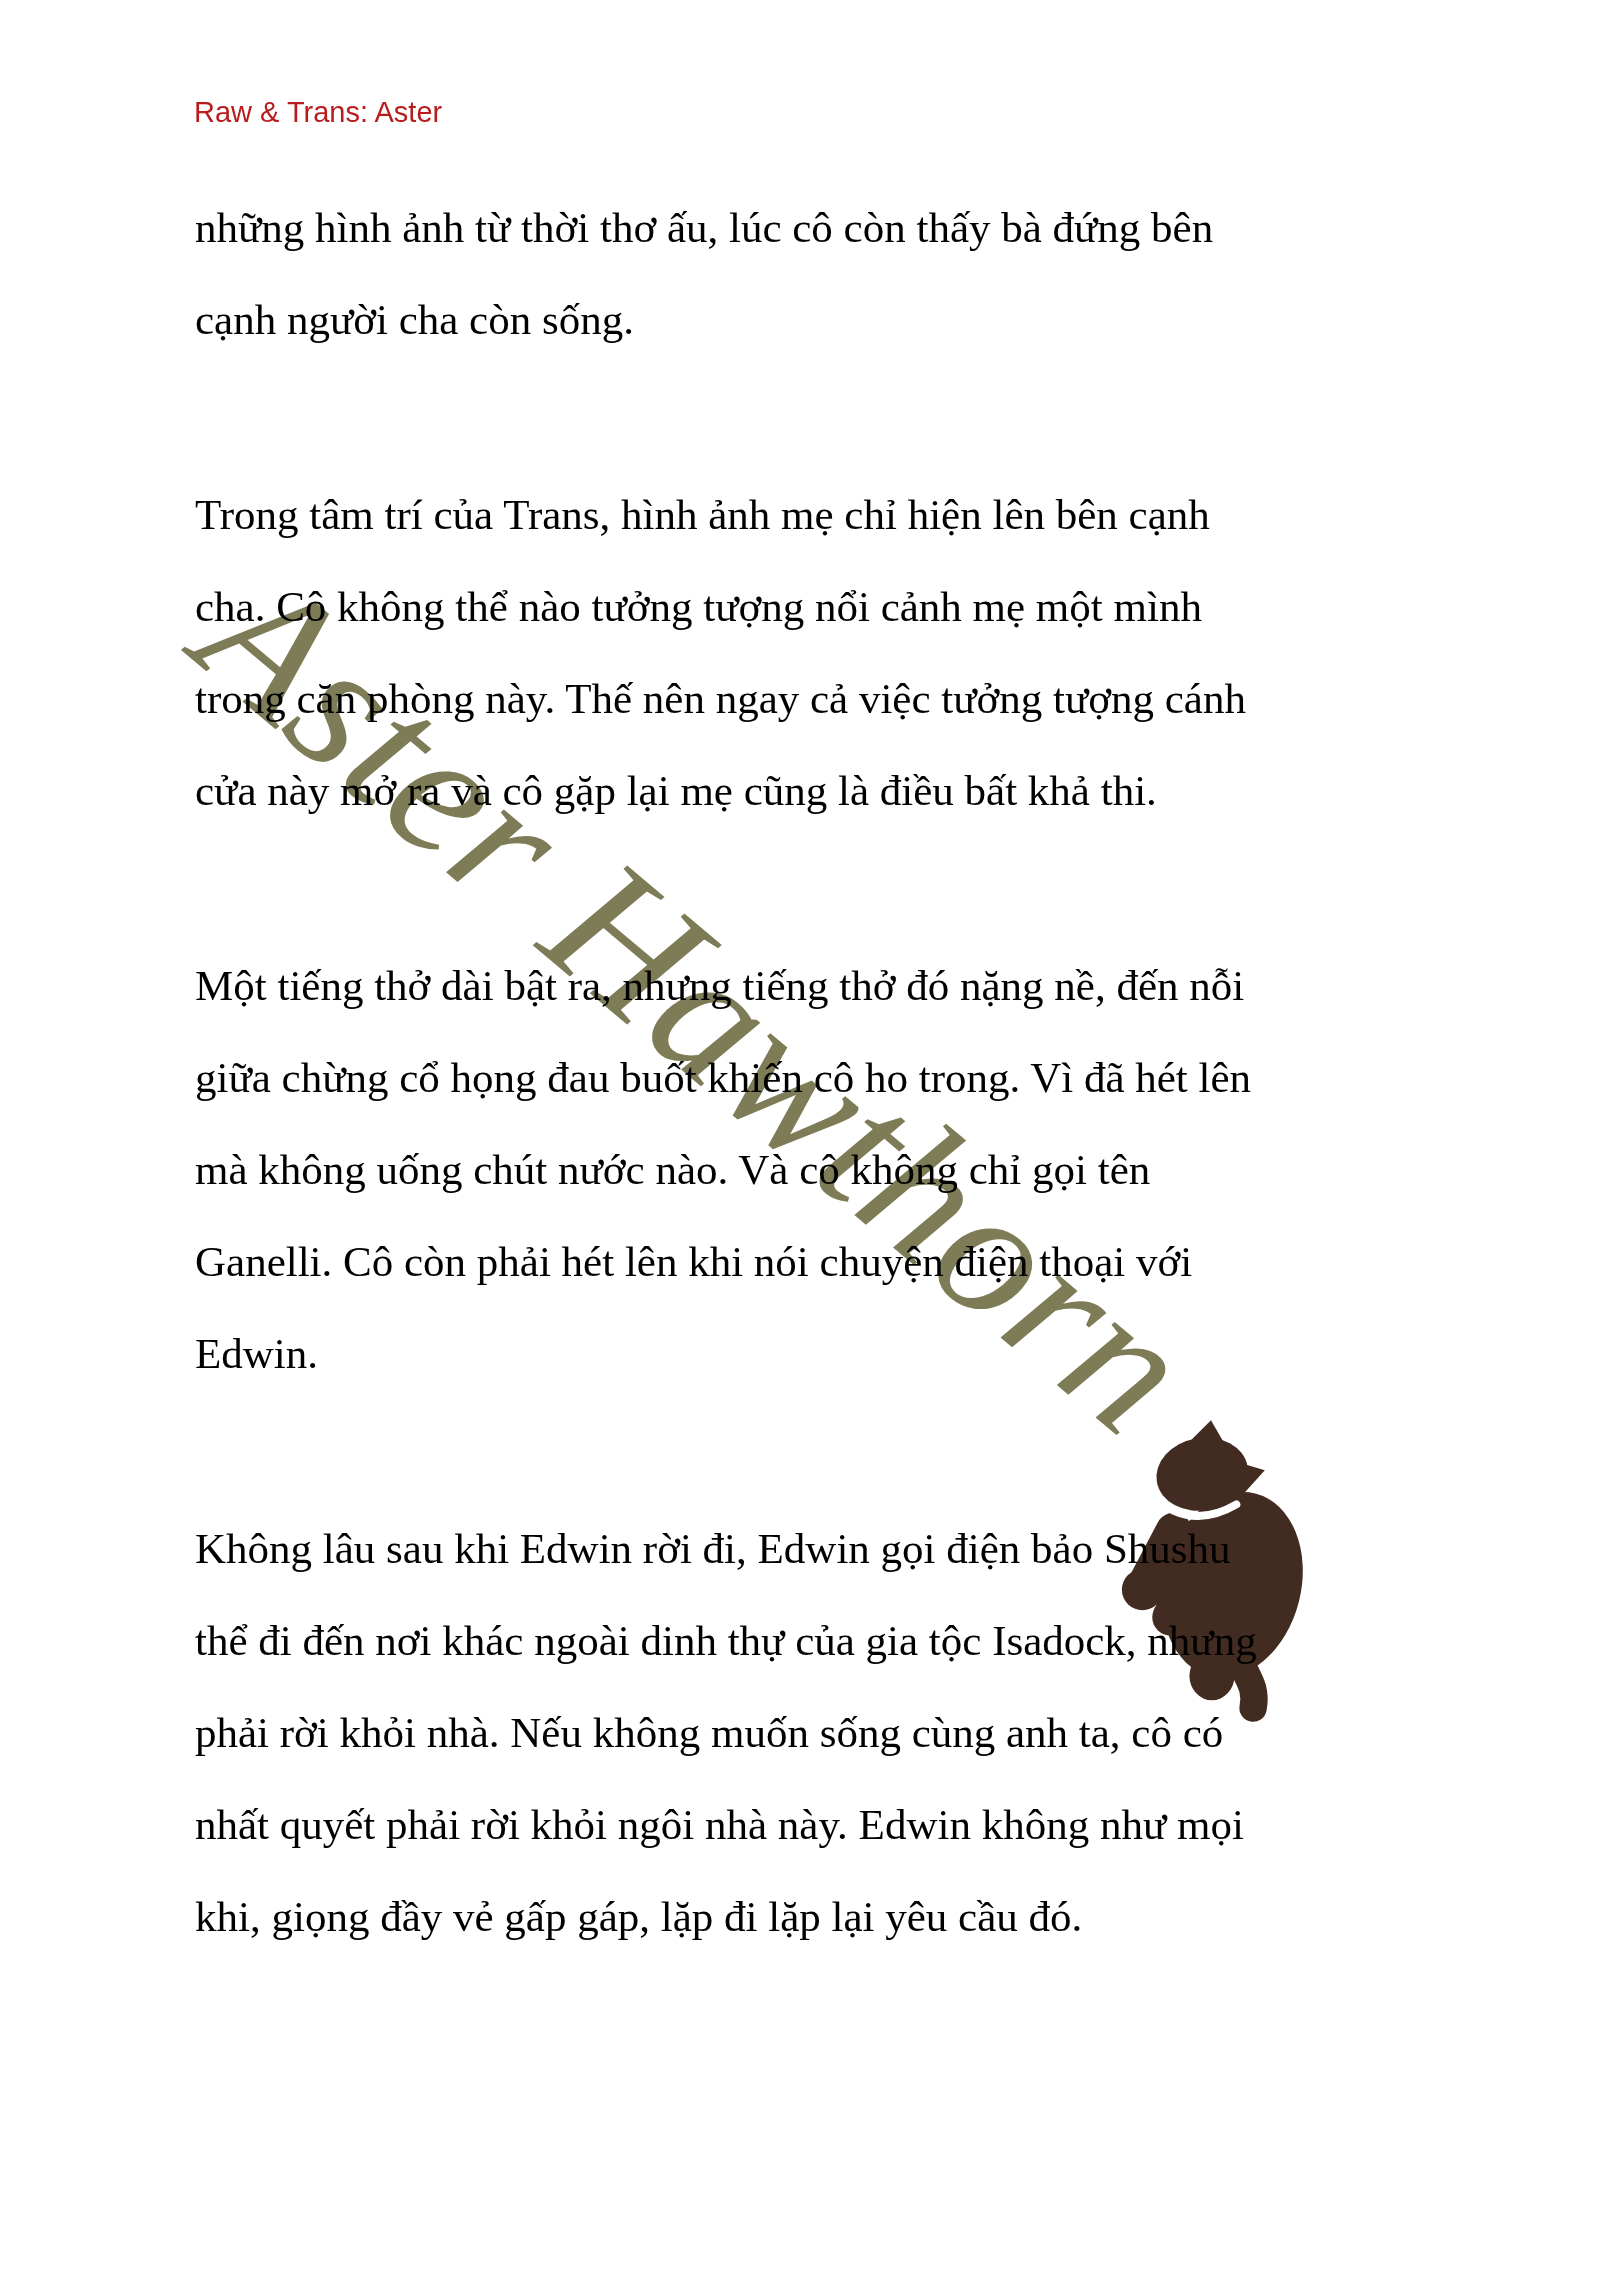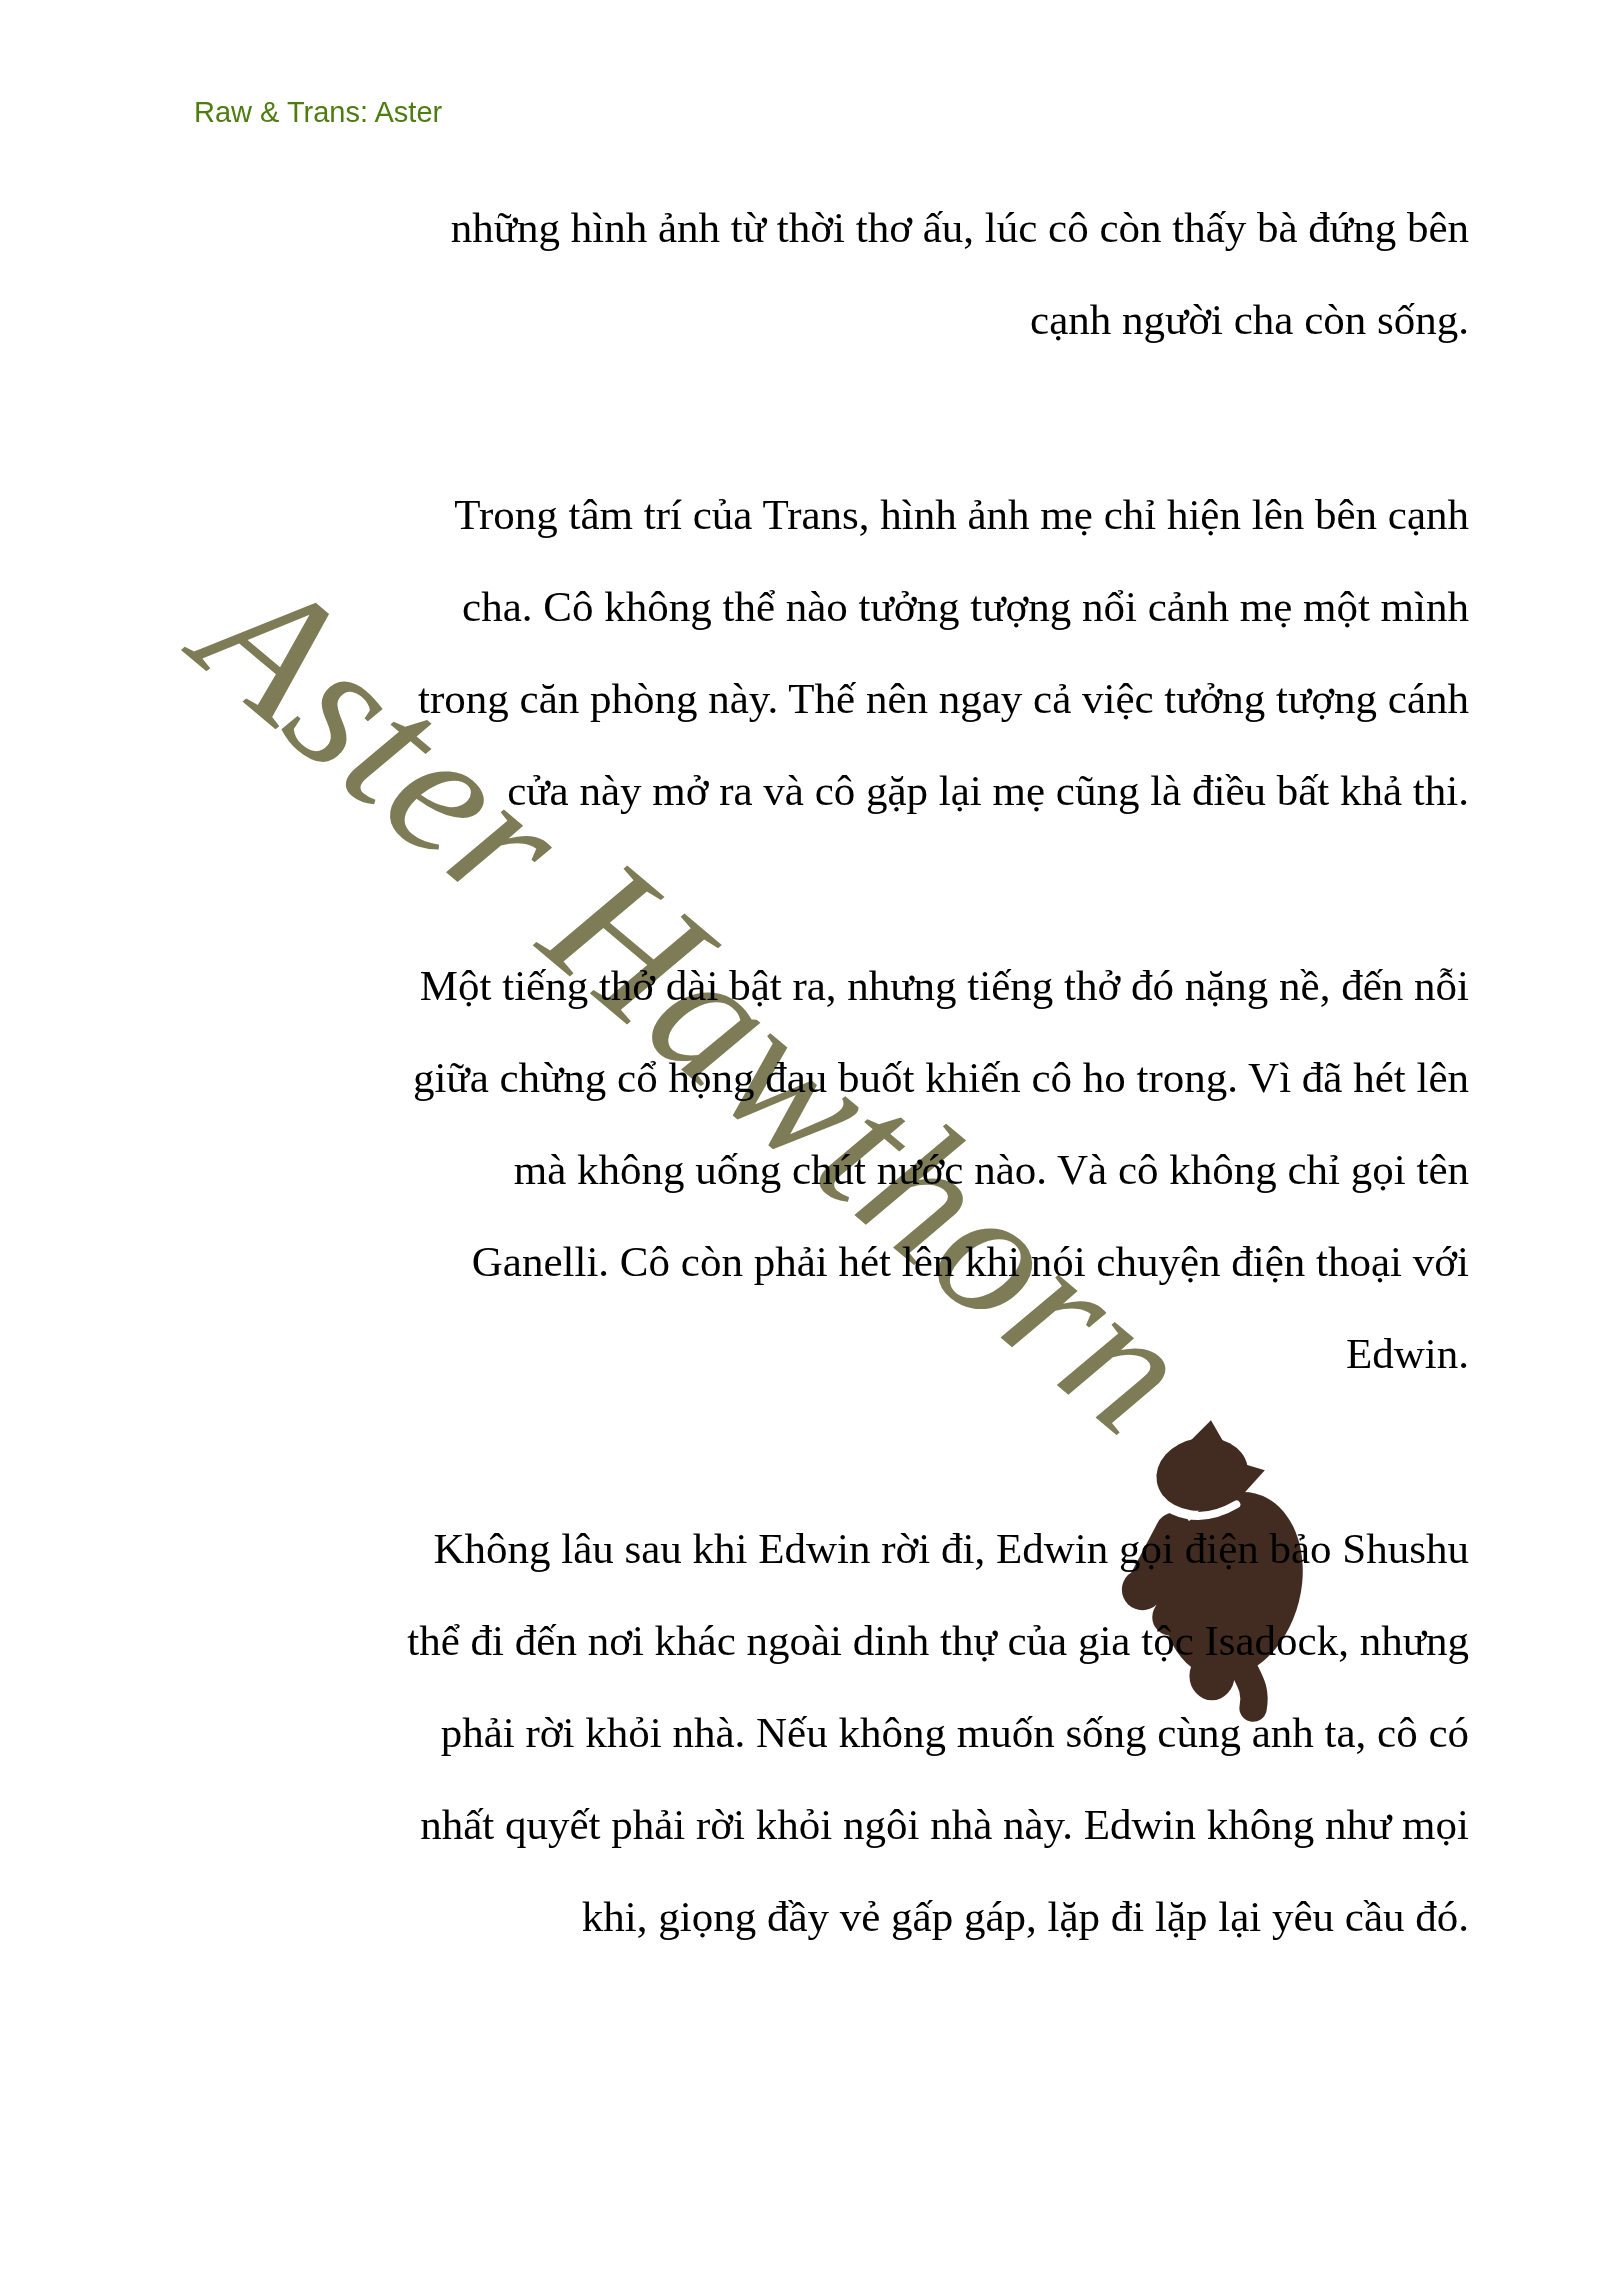--- a/index.html
+++ b/index.html
@@ -37,35 +37,35 @@
   }
 
   
   .header {
     position: absolute;
     left: 194px;
     top: 96px;
     z-index: 2;
     font-family: "Liberation Sans", "DejaVu Sans", sans-serif;
     font-size: 29px;
-    color: #4d7c0f;
+    color: #b91c1c;
     white-space: nowrap;
   }
   .body-text {
     position: absolute;
     left: 195px;
     top: 182px;
     width: 1274px;
     z-index: 2;
     font-size: 43px;
     line-height: 92px;
     color: #000000;
   }
   .para { margin: 0 0 103px 0; padding: 0; }
-  .line { display: block; white-space: nowrap; text-align: right; }
+  .line { display: block; white-space: nowrap; }
 </style>
 </head>
 <body>
 
 <div class="page">
 
   <div class="watermark">Aster Hawthorn</div>
 
   <svg class="cat" width="186" height="309" viewBox="0 0 190 315" xmlns="http://www.w3.org/2000/svg">
     <g fill="#422c21" stroke="none">

